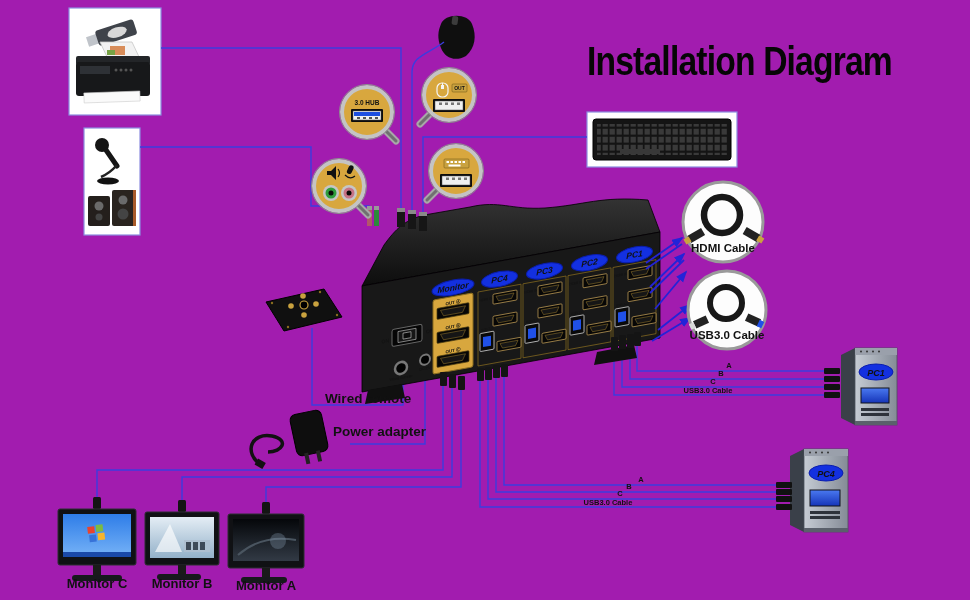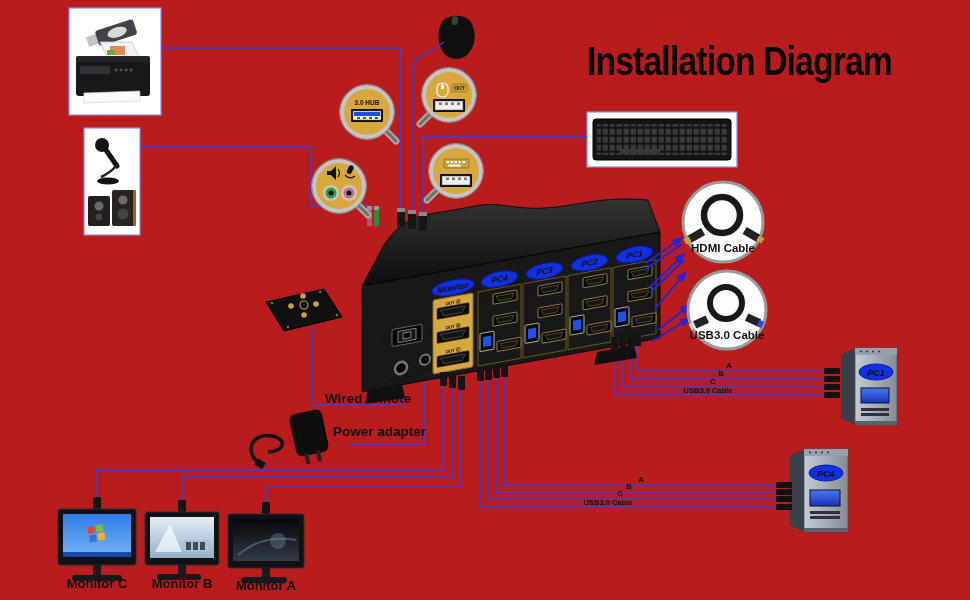--- a/index.html
+++ b/index.html
@@ -1,16 +1,16 @@
 <!DOCTYPE html>
 <html><head>
 <meta charset="utf-8">
 <style>
   html,body{margin:0;padding:0;background:#ffffff;}
-  .canvas{position:relative;width:970px;height:600px;background:#b91c1c;overflow:hidden;
+  .canvas{position:relative;width:970px;height:600px;background:#a21caf;overflow:hidden;
           font-family:"Liberation Sans",sans-serif;}
   #title{position:absolute;left:587px;top:38px;font-size:41px;font-weight:700;color:#060606;
          letter-spacing:-1px;transform:scaleX(0.82);transform-origin:left top;white-space:nowrap;}
   svg{position:absolute;left:0;top:0;font-family:"Liberation Sans",sans-serif;}
   svg text{fill:#111;}
 </style>
 </head>
 <body>
 
 <div class="canvas">

